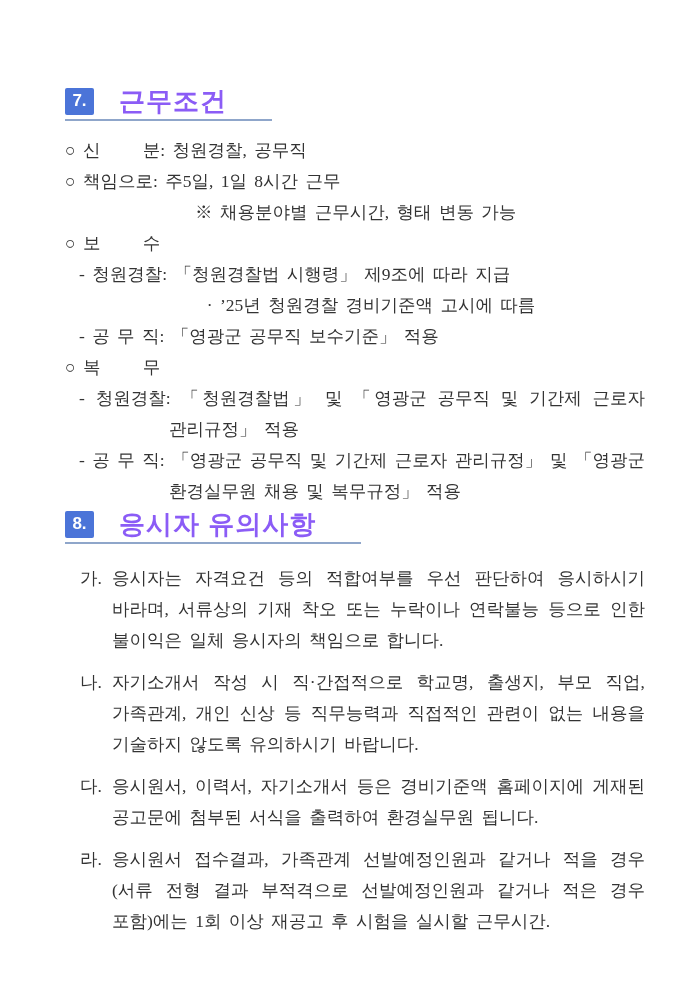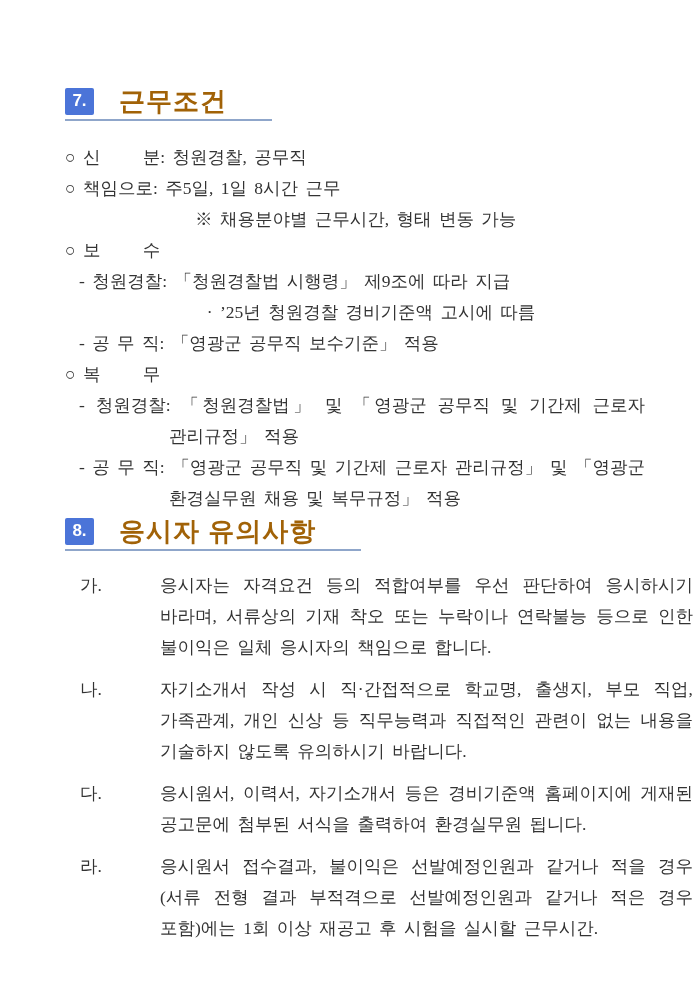--- a/index.html
+++ b/index.html
@@ -29,26 +29,26 @@
     border-radius:2px;
     color:#ffffff;
     font-size:17px;font-weight:bold;
     padding-bottom:2px;
     box-sizing:border-box;
   }
   .sec-head .ttl{
     margin-left:25px;
     font-size:26px;
     font-weight:bold;
-    color:#a16207;
+    color:#8b5cf6;
     letter-spacing:1px;
     line-height:27px;
   }
   
-  .cond{margin-top:21px;margin-bottom:4px;}
+  .cond{margin-top:14px;margin-bottom:4px;}
   .line{
     font-size:17.5px;
     line-height:31px;
     word-spacing:3px;
     color:#333333;
   }
   .line.l0{padding-left:0;}
   .line.l1{padding-left:14px;}
   .line.l1b{padding-left:32px;text-align:center;}
   .line.l2{padding-left:130px;}
@@ -62,21 +62,20 @@
     margin:0 0 11px 15px;
   }
   .para .plabel{
     flex:0 0 32px;
     font-size:17.5px;
     line-height:31px;
     color:#333333;
   }
   .para .plines{
     width:533px;
-    margin-left:48px;
   }
   .para .plines .line{width:533px;}
 </style>
 </head>
 <body>
 
 <div class="page">
   <div class="content">
 
     <div>
@@ -125,21 +124,21 @@
           <div class="para">
             <div class="plabel">다.</div>
             <div class="plines">
               <div class="line just">응시원서, 이력서, 자기소개서 등은 경비기준액 홈페이지에 게재된</div>
               <div class="line">공고문에 첨부된 서식을 출력하여 환경실무원 됩니다.</div>
             </div>
           </div>
           <div class="para">
             <div class="plabel">라.</div>
             <div class="plines">
-              <div class="line just">응시원서 접수결과, 불이익은 선발예정인원과 같거나 적을 경우</div>
+              <div class="line just">응시원서 접수결과, 가족관계 선발예정인원과 같거나 적을 경우</div>
               <div class="line just">(서류 전형 결과 부적격으로 선발예정인원과 같거나 적은 경우</div>
               <div class="line">포함)에는 1회 이상 재공고 후 시험을 실시할 근무시간.</div>
             </div>
           </div>
         </div>
     </div>
 
   </div>
 </div>
 

